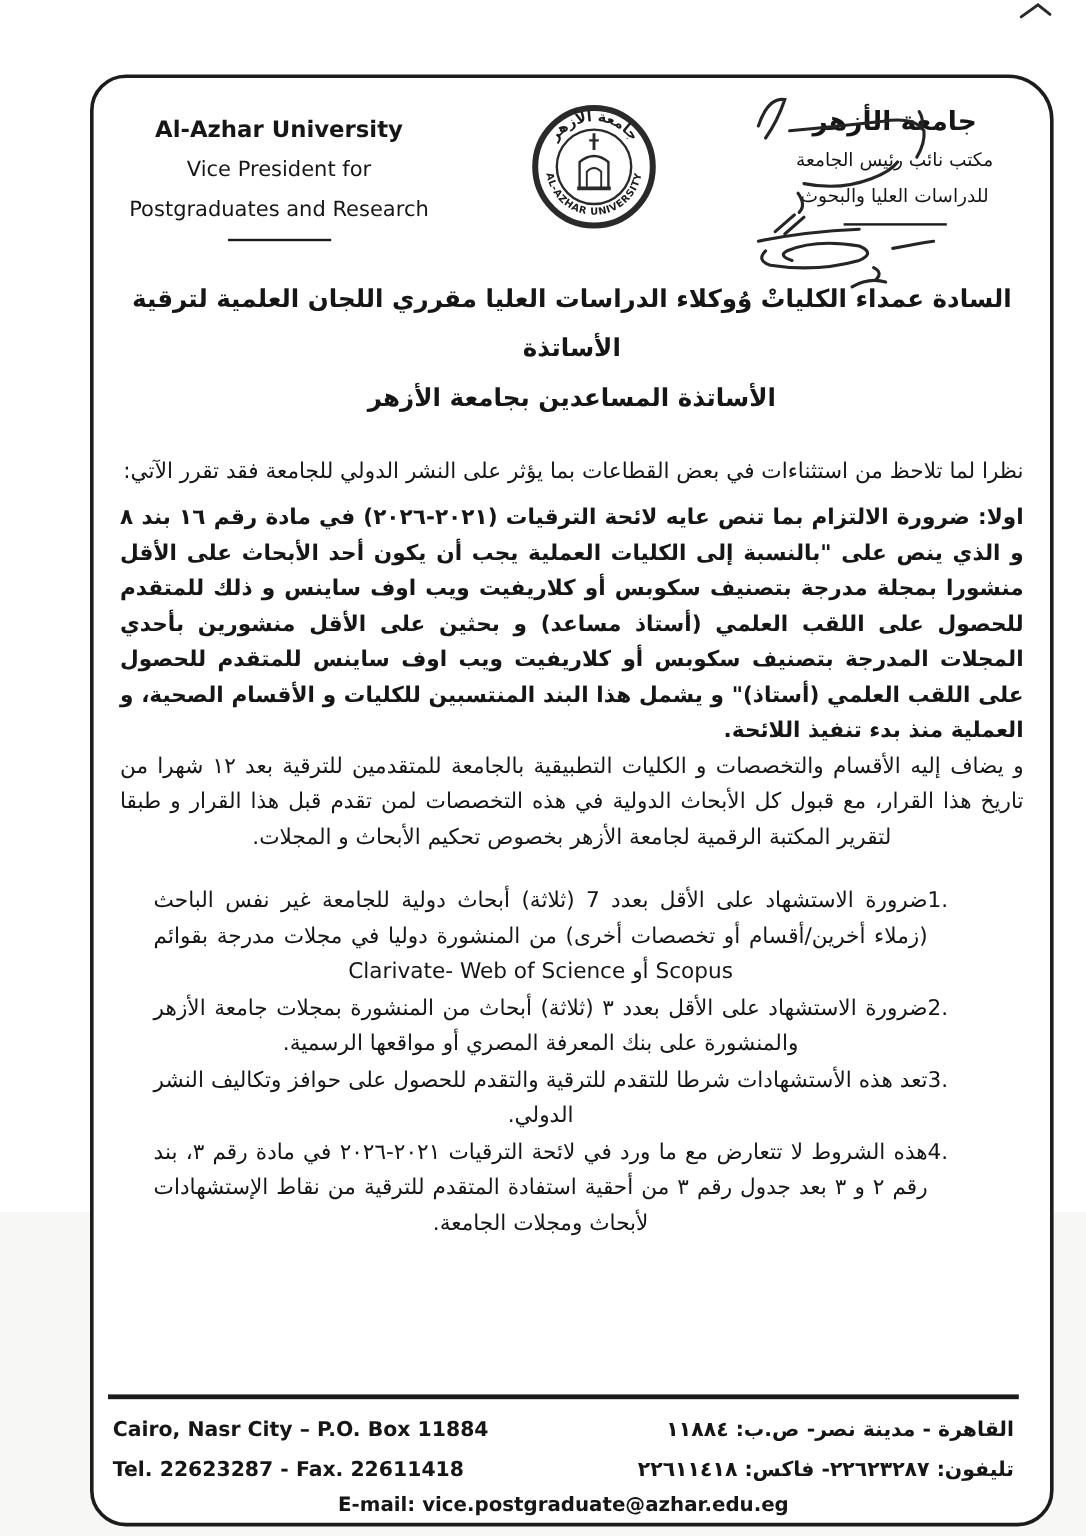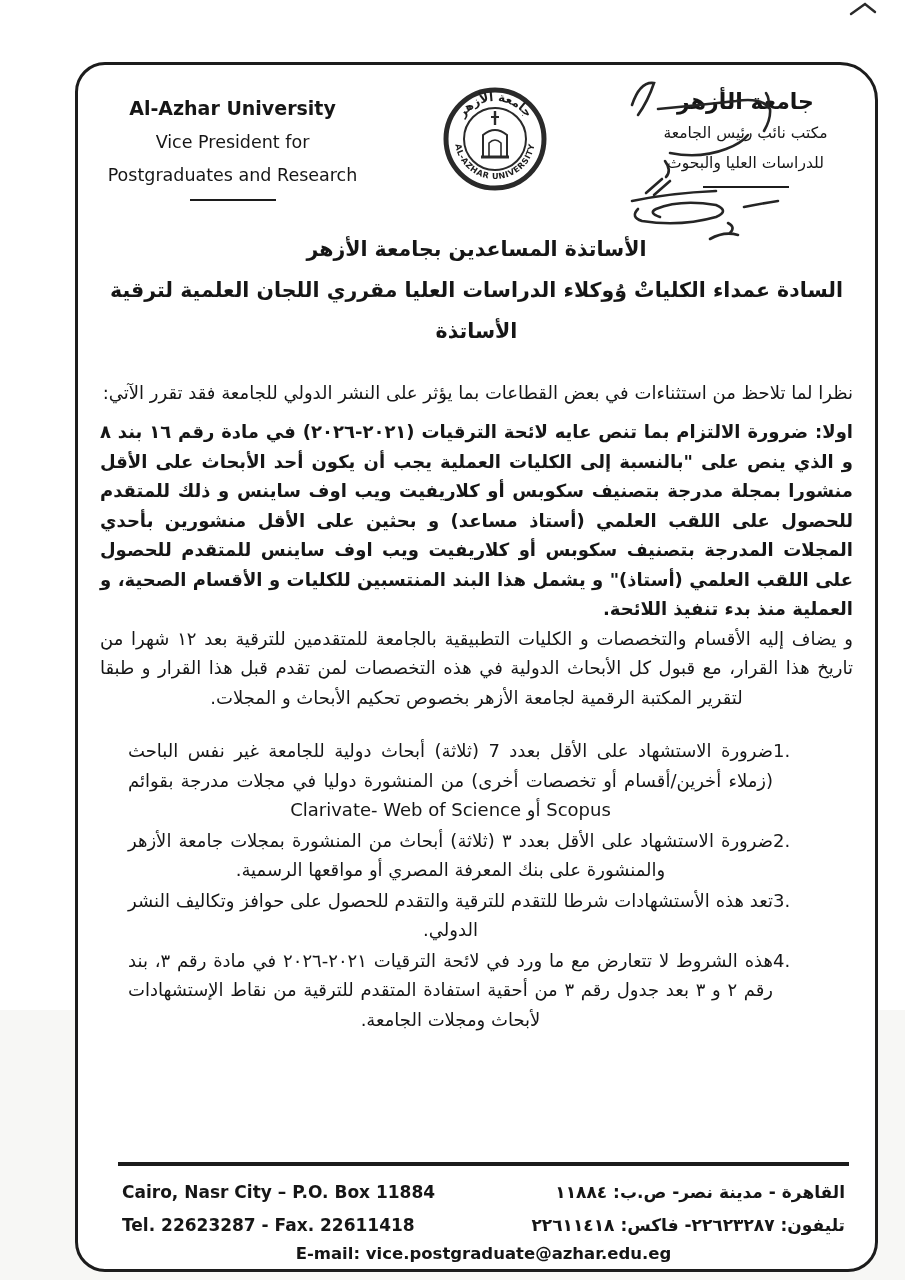--- a/index.html
+++ b/index.html
@@ -45,21 +45,21 @@
   .p2{ margin-top:42px; line-height:31px; }
   .lbl{ font-weight:bold; }
 
   .req-list{ direction:rtl; margin:24px 46px 0 28px; }
   .req-item{ display:flex; direction:rtl; font-size:18px; line-height:29.5px;
              margin-bottom:1px; }
   .req-num{ direction:ltr; width:34px; flex:0 0 34px; text-align:left; }
   .req-text{ flex:1; text-align:justify; text-align-last:center; }
 
   
-  .footer{ position:absolute; left:36px; right:22px; bottom:6px; }
+  .footer{ position:absolute; left:8px; right:22px; bottom:6px; }
   .foot-rule{ height:4px; background:#1c1c1c; margin:0 4px 10px 4px; }
   .foot-cols{ display:flex; justify-content:space-between; align-items:flex-start; }
   .foot-en{ direction:ltr; text-align:left; font-weight:bold; font-size:17px;
             line-height:33px; padding-left:8px; }
   .foot-ar{ direction:rtl; text-align:right; font-weight:bold; font-size:17px;
             line-height:33px; padding-right:8px; }
   .foot-email{ text-align:center; font-weight:bold; font-size:16.5px; margin-top:2px; }
 </style>
 </head>
 <body>
@@ -124,22 +124,22 @@
 
       <div class="hdr-ar">
         <div class="l1">جامعة الأزهر</div>
         <div class="l2">مكتب نائب رئيس الجامعة</div>
         <div class="l3">للدراسات العليا والبحوث</div>
         <div class="hrule"></div>
       </div>
     </div>
 
     <div class="title">
+      <div>السادة عمداء الكلياتْ وُوكلاء الدراسات العليا مقرري اللجان العلمية لترقية الأساتذة</div>
       <div>الأساتذة المساعدين بجامعة الأزهر</div>
-      <div>السادة عمداء الكلياتْ وُوكلاء الدراسات العليا مقرري اللجان العلمية لترقية الأساتذة</div>
     </div>
 
 
     <div class="intro">نظرا لما تلاحظ من استثناءات في بعض القطاعات بما يؤثر على النشر الدولي للجامعة فقد تقرر الآتي:</div>
 
     <div class="para p1"><span class="lbl">اولا:</span> <span>ضرورة الالتزام بما تنص عايه لائحة الترقيات (٢٠٢١-٢٠٢٦) في مادة رقم ١٦ بند ٨ و الذي ينص على "بالنسبة إلى الكليات العملية يجب أن يكون أحد الأبحاث على الأقل منشورا بمجلة مدرجة بتصنيف سكوبس أو كلاريفيت ويب اوف ساينس و ذلك للمتقدم للحصول على اللقب العلمي (أستاذ مساعد) و بحثين على الأقل منشورين بأحدي المجلات المدرجة بتصنيف سكوبس أو كلاريفيت ويب اوف ساينس للمتقدم للحصول على اللقب العلمي (أستاذ)" و يشمل هذا البند المنتسبين للكليات و الأقسام الصحية، و العملية منذ بدء تنفيذ اللائحة.</span></div>
 
     <div class="para p1b">و يضاف إليه الأقسام والتخصصات و الكليات التطبيقية بالجامعة للمتقدمين للترقية بعد ١٢ شهرا من تاريخ هذا القرار، مع قبول كل الأبحاث الدولية في هذه التخصصات لمن تقدم قبل هذا القرار و طبقا لتقرير المكتبة الرقمية لجامعة الأزهر بخصوص تحكيم الأبحاث و المجلات.</div>
 
 

